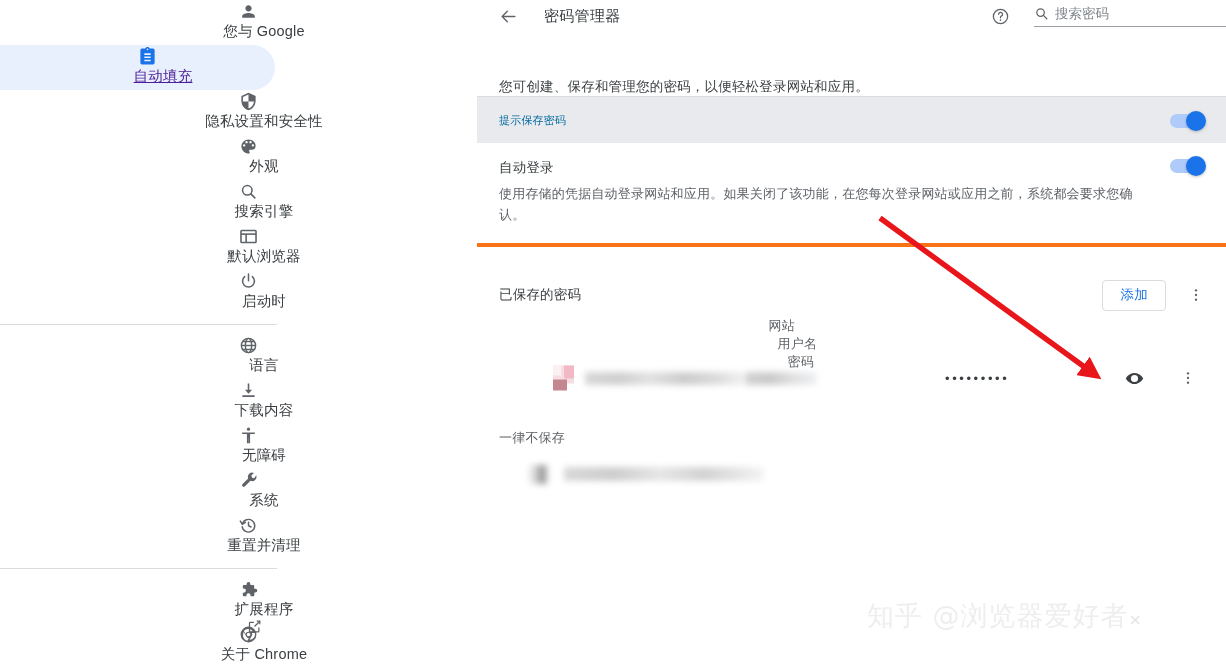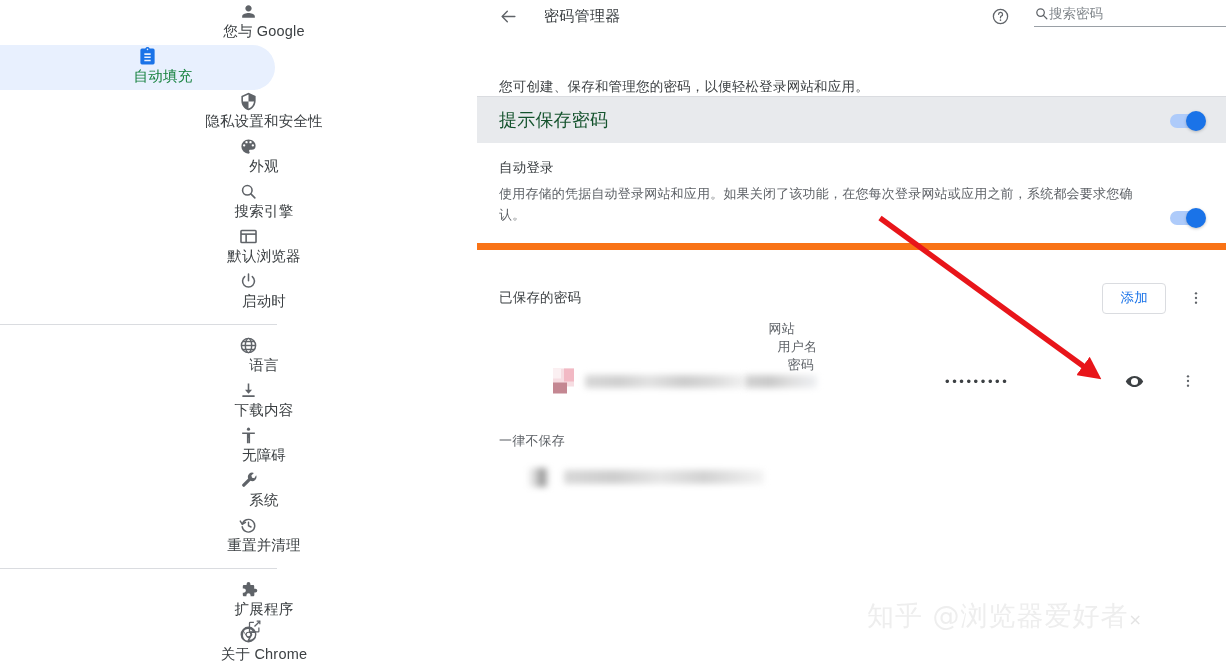--- a/index.html
+++ b/index.html
@@ -41,21 +41,21 @@
     letter-spacing: .2px;
     white-space: nowrap;
   }
   .nav-item.selected {
     background: #e8f0fe;
     border-top-right-radius: 24px;
     border-bottom-right-radius: 24px;
     width: 275px;
   }
   .nav-item.selected .ico { color: #1a73e8; }
-  .nav-item.selected .lbl { color: #15803d; }
+  .nav-item.selected .lbl { color: #4c1d95; text-decoration: underline; }
 
   .nav-sep {
     height: 1px;
     background: #dadce0;
     margin: 9px 0 9px 0;
     width: 277px;
   }
   .ext-link {
     margin-left: 12px;
     display: inline-flex; align-items: center;
@@ -92,21 +92,21 @@
     margin-left: 24px;
     display: flex; align-items: center;
     width: 192px;
     border-bottom: 1px solid #9aa0a6;
     padding-bottom: 5px;
     margin-right: 0px;
   }
   .searchwrap .sico { color: #5f6368; display: flex; align-items: center; }
   .search-input {
     border: 0; outline: 0;
-    margin-left: 0;
+    margin-left: 6px;
     font-family: inherit;
     font-size: 13.5px;
     color: #3c4043;
     background: transparent;
     width: 160px;
   }
   .search-input::placeholder { color: #80868b; }
 
   .intro {
     font-size: 13.5px;
@@ -115,26 +115,26 @@
     letter-spacing: .2px;
   }
   .row-prompt {
     background: #e8eaed;
     height: 47px;
     display: flex; align-items: center;
     padding: 0 22px;
     border-top: 1px solid #dadce0;
     position: relative;
   }
-  .row-prompt .t { font-size: 18px; color: #14532d; letter-spacing:.2px; }
+  .row-prompt .t { font-size: 11px; color: #0369a1; letter-spacing:.2px; }
 
   .row-auto {
-    display: flex; align-items: flex-end;
+    display: flex; align-items: flex-start;
     padding: 16px 22px 18px 22px;
-    border-bottom: 7px solid #f97316;
+    border-bottom: 4px solid #f97316;
     position: relative;
   }
   .row-auto .txtcol { flex: 1; max-width: 1120px; }
   .row-title { font-size: 13.5px; color: #3c4043; margin-bottom: 6px; letter-spacing:.2px;}
   .row-sub {
     font-size: 13px; color: #5f6368; line-height: 1.62;
     max-width: 1122px; letter-spacing:.2px;
   }
 
   .row-check {

